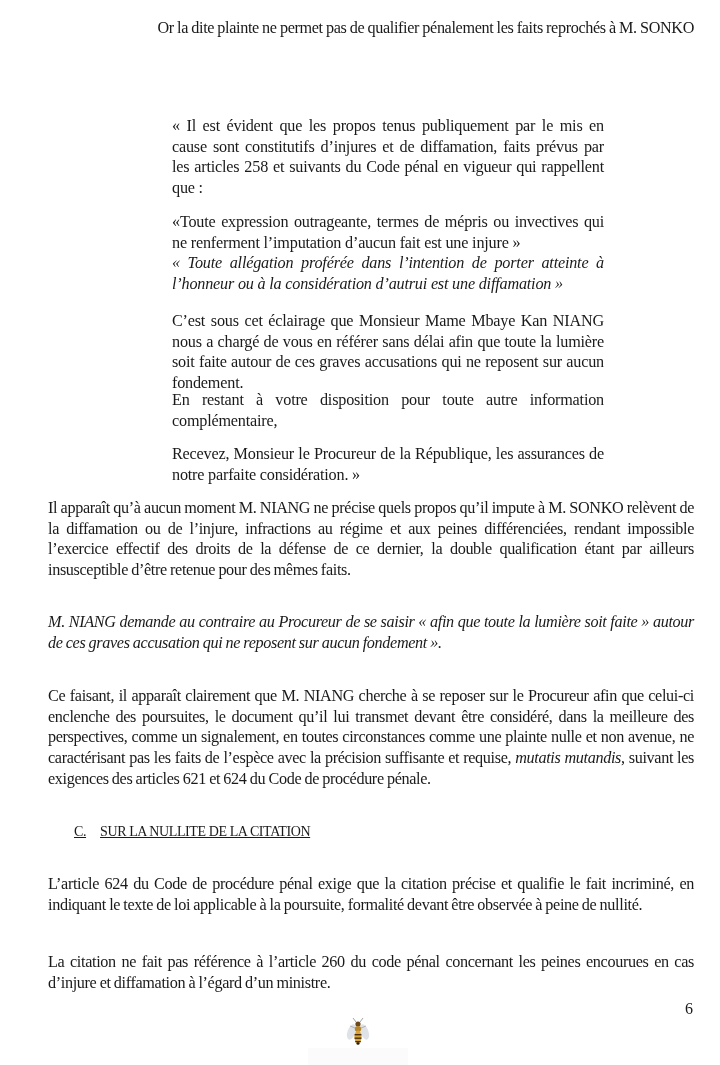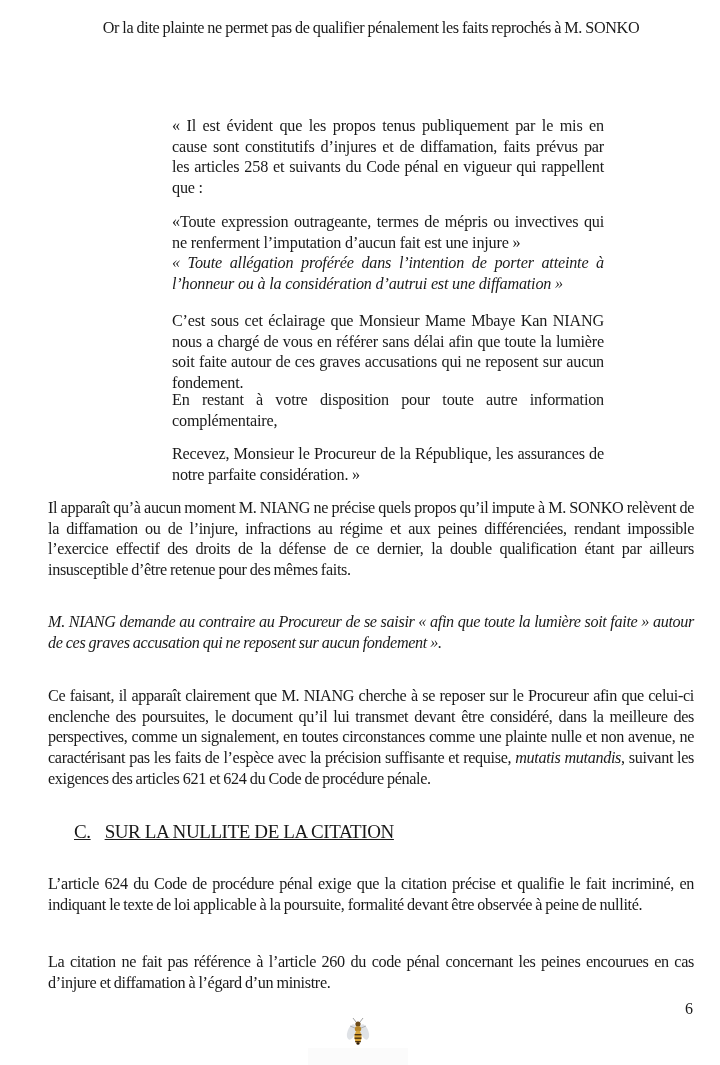--- a/index.html
+++ b/index.html
@@ -27,39 +27,39 @@
       position: absolute;
       left: 48px;
       width: 646px;
       font-size: 16.2px;
       line-height: 20.6px;
       text-align: justify;
       letter-spacing: -0.35px;
       word-spacing: -0.5px;
     }
     .p.single {
-      text-align: center;
+      text-align: right;
     }
     .q {
       position: absolute;
       left: 172px;
       width: 432px;
       font-size: 16.2px;
       line-height: 20.6px;
       text-align: justify;
       letter-spacing: -0.2px;
     }
     em {
       font-style: italic;
     }
     .heading {
       position: absolute;
       left: 74px;
       top: 822px;
-      font-size: 19px;
+      font-size: 14px;
       line-height: 20px;
       letter-spacing: -0.4px;
       white-space: nowrap;
     }
     .heading .letter {
       text-decoration: underline;
       margin-right: 14px;
     }
     .heading .title {
       text-decoration: underline;

